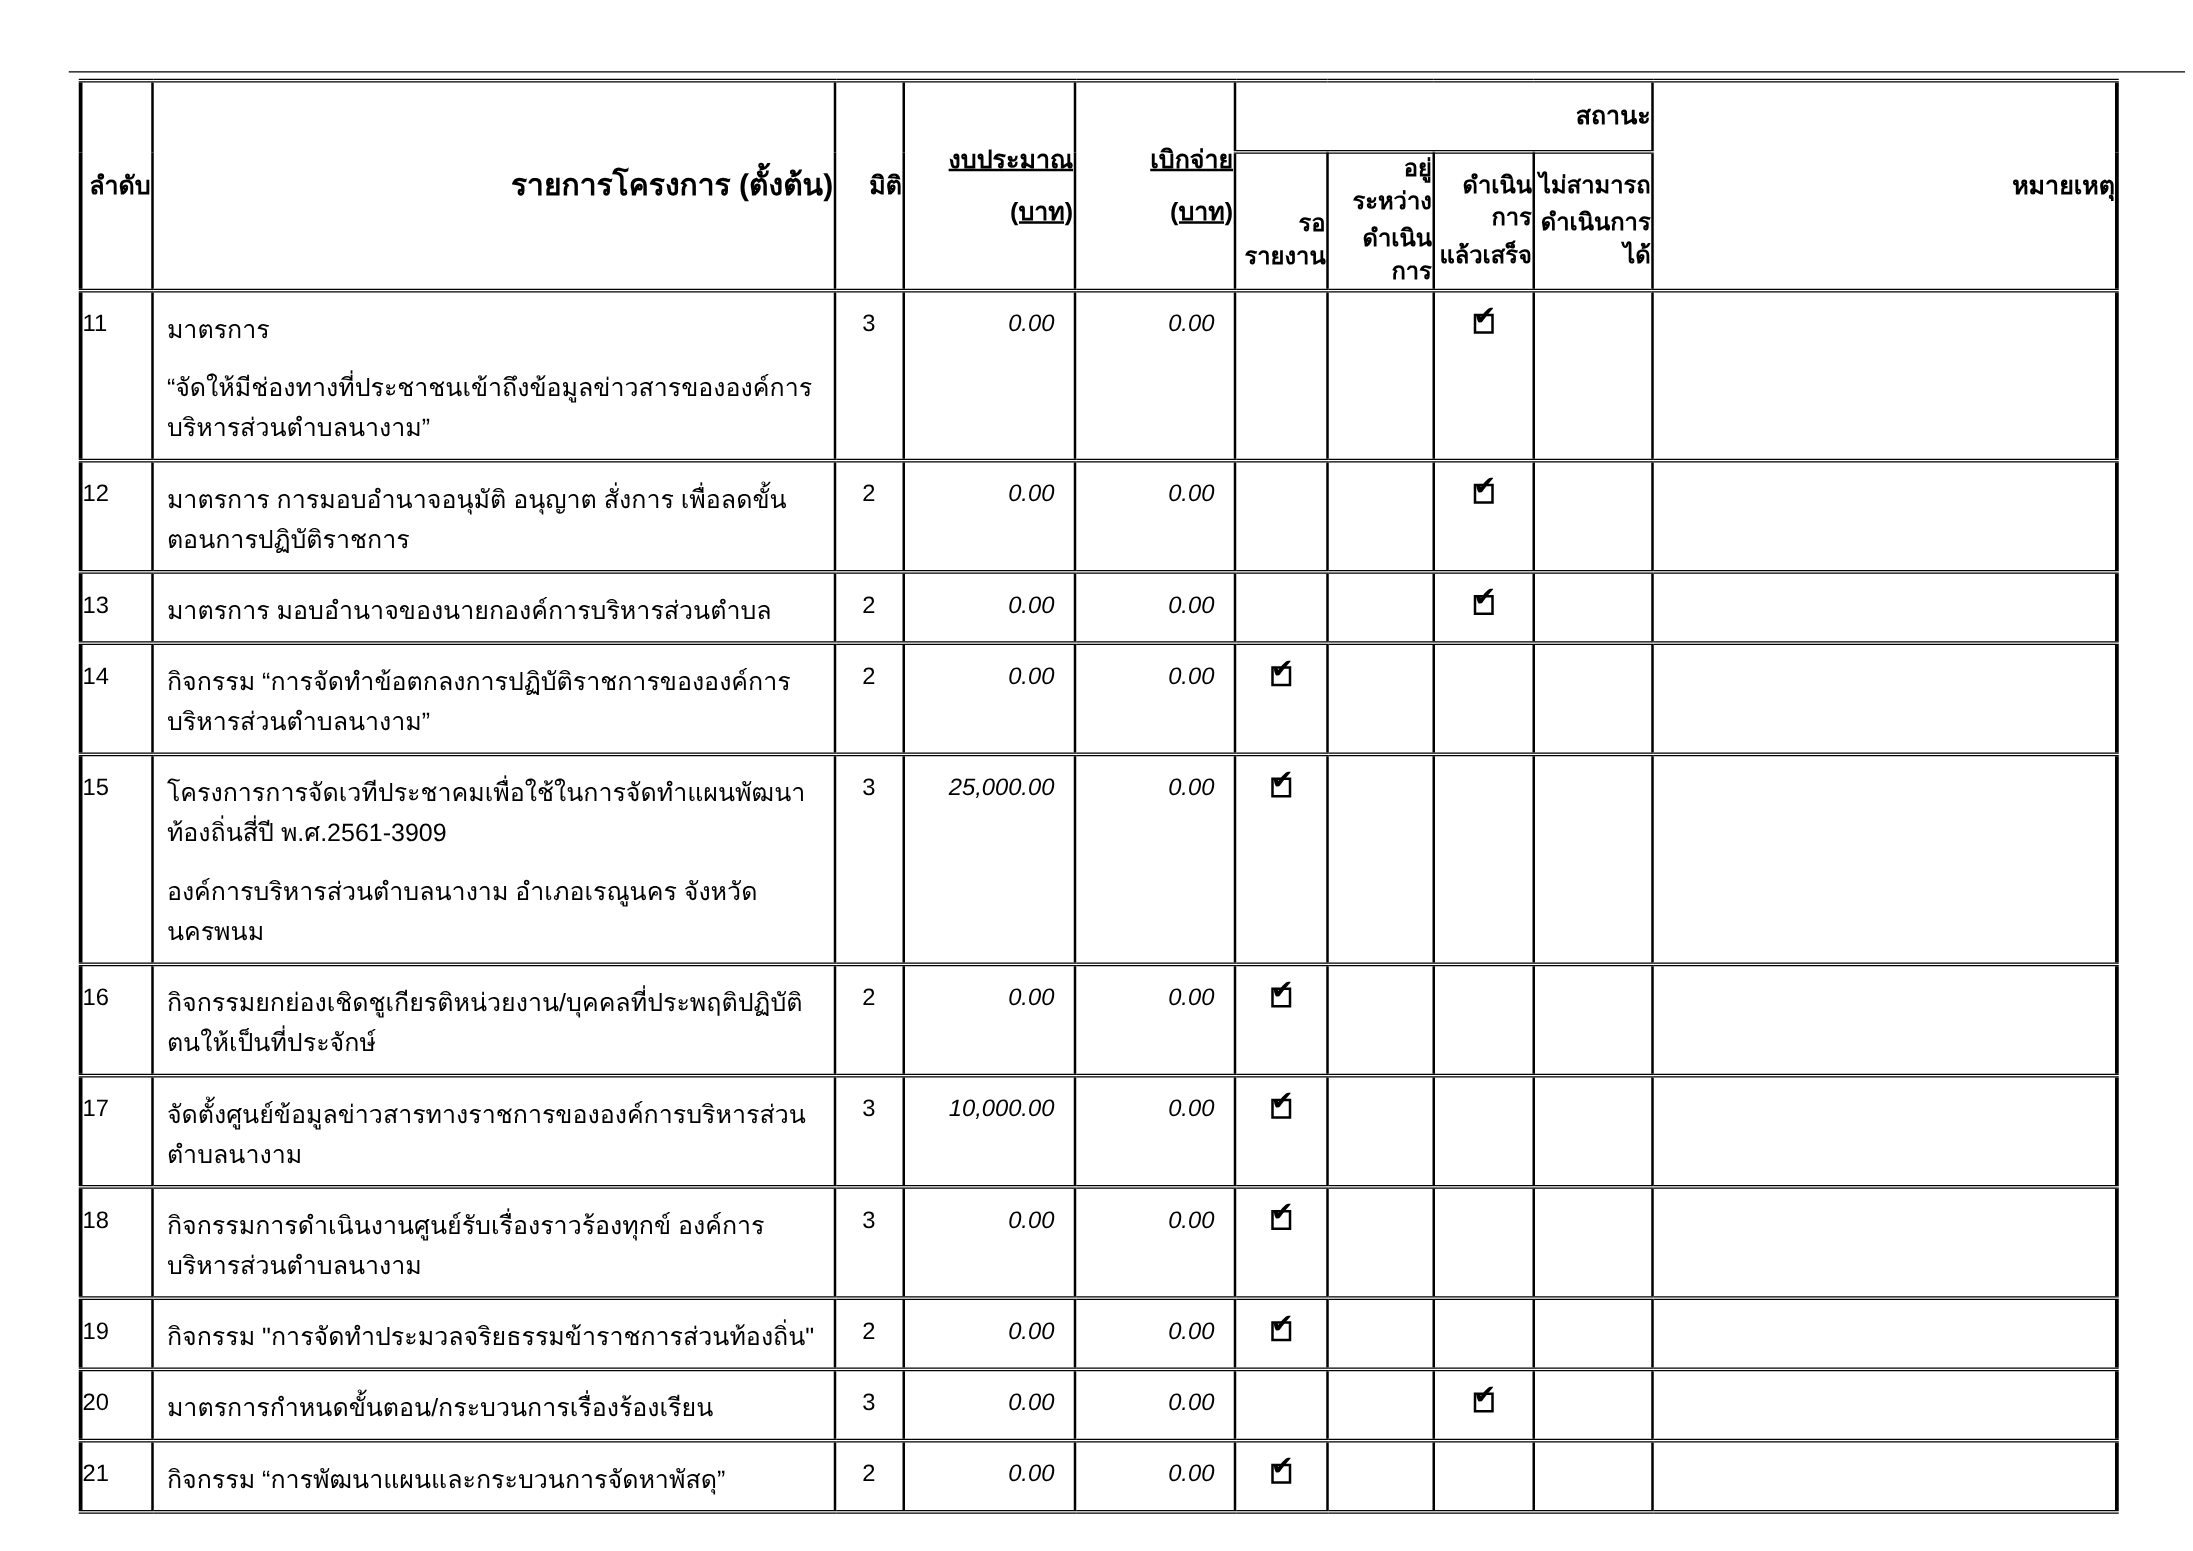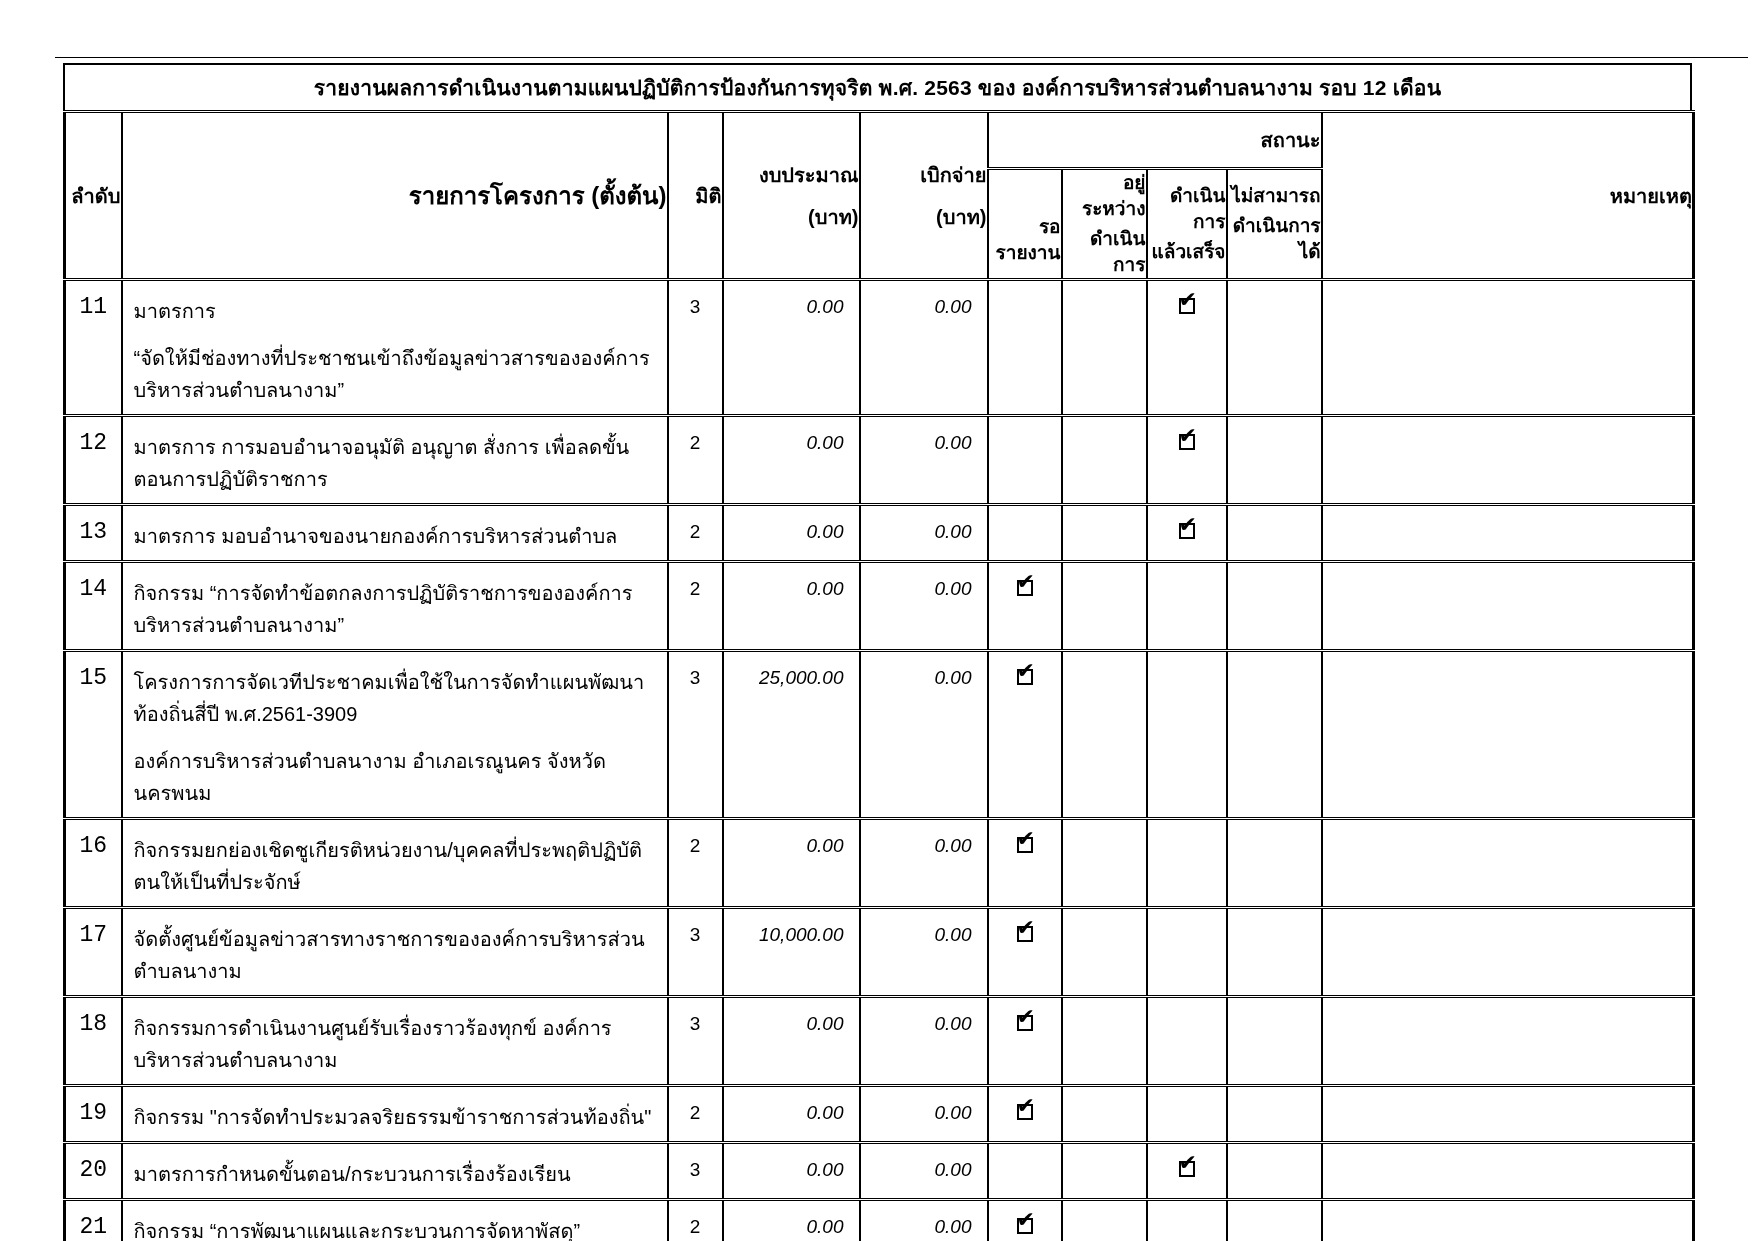--- a/index.html
+++ b/index.html
@@ -45,35 +45,33 @@
   }
   thead th {
     font-weight: bold;
     font-size: 20px;
     text-align: right;
     vertical-align: middle;
     line-height: 26px;
   }
   tr.h1 { height: 57px; }
   tr.h2 { height: 65px; }
-  th.two-line div { line-height: 26px; }
+  th.two-line div { line-height: 26px; text-decoration: underline; }
   th.two-line div + div { margin-top: 16px; }
   th.sub div + div { margin-top: 4px; }
   th.sub { font-size: 19px; }
   th.sub-low { vertical-align: bottom; padding-bottom: 12px; margin-left: 36px; }
   th.col-project { font-size: 24px; }
 
   tbody tr { height: 55px; }
   tbody td { vertical-align: top; }
   td.c-no {
-    text-align: center;
-    font-size: 23px;
+    font-size: 19px;
     padding-top: 15px;
     line-height: 22px;
-    font-family: Liberation Mono, monospace;
   }
   td.c-project {
     font-size: 20px;
     padding: 14px 8px 8px 11px;
   }
   td.c-project .pline { line-height: 32px; }
   td.c-project .pline + .pline { margin-top: 15px; }
   td.c-dim {
     text-align: center;
     font-size: 19px;
@@ -109,21 +107,20 @@
     font-weight: bold;
     color: #000;
   }
 </style>
 </head>
 <body>
 
 <div class="top-rule"></div>
 
 <div class="doc">
-  <div class="title-box">รายงานผลการดำเนินงานตามแผนปฏิบัติการป้องกันการทุจริต พ.ศ. 2563 ของ องค์การบริหารส่วนตำบลนางาม รอบ 12 เดือน</div>
   <table class="report">
     <colgroup>
       <col style="width:57px">
       <col style="width:546px">
       <col style="width:55px">
       <col style="width:137px">
       <col style="width:128px">
       <col style="width:74px">
       <col style="width:85px">
       <col style="width:80px">

